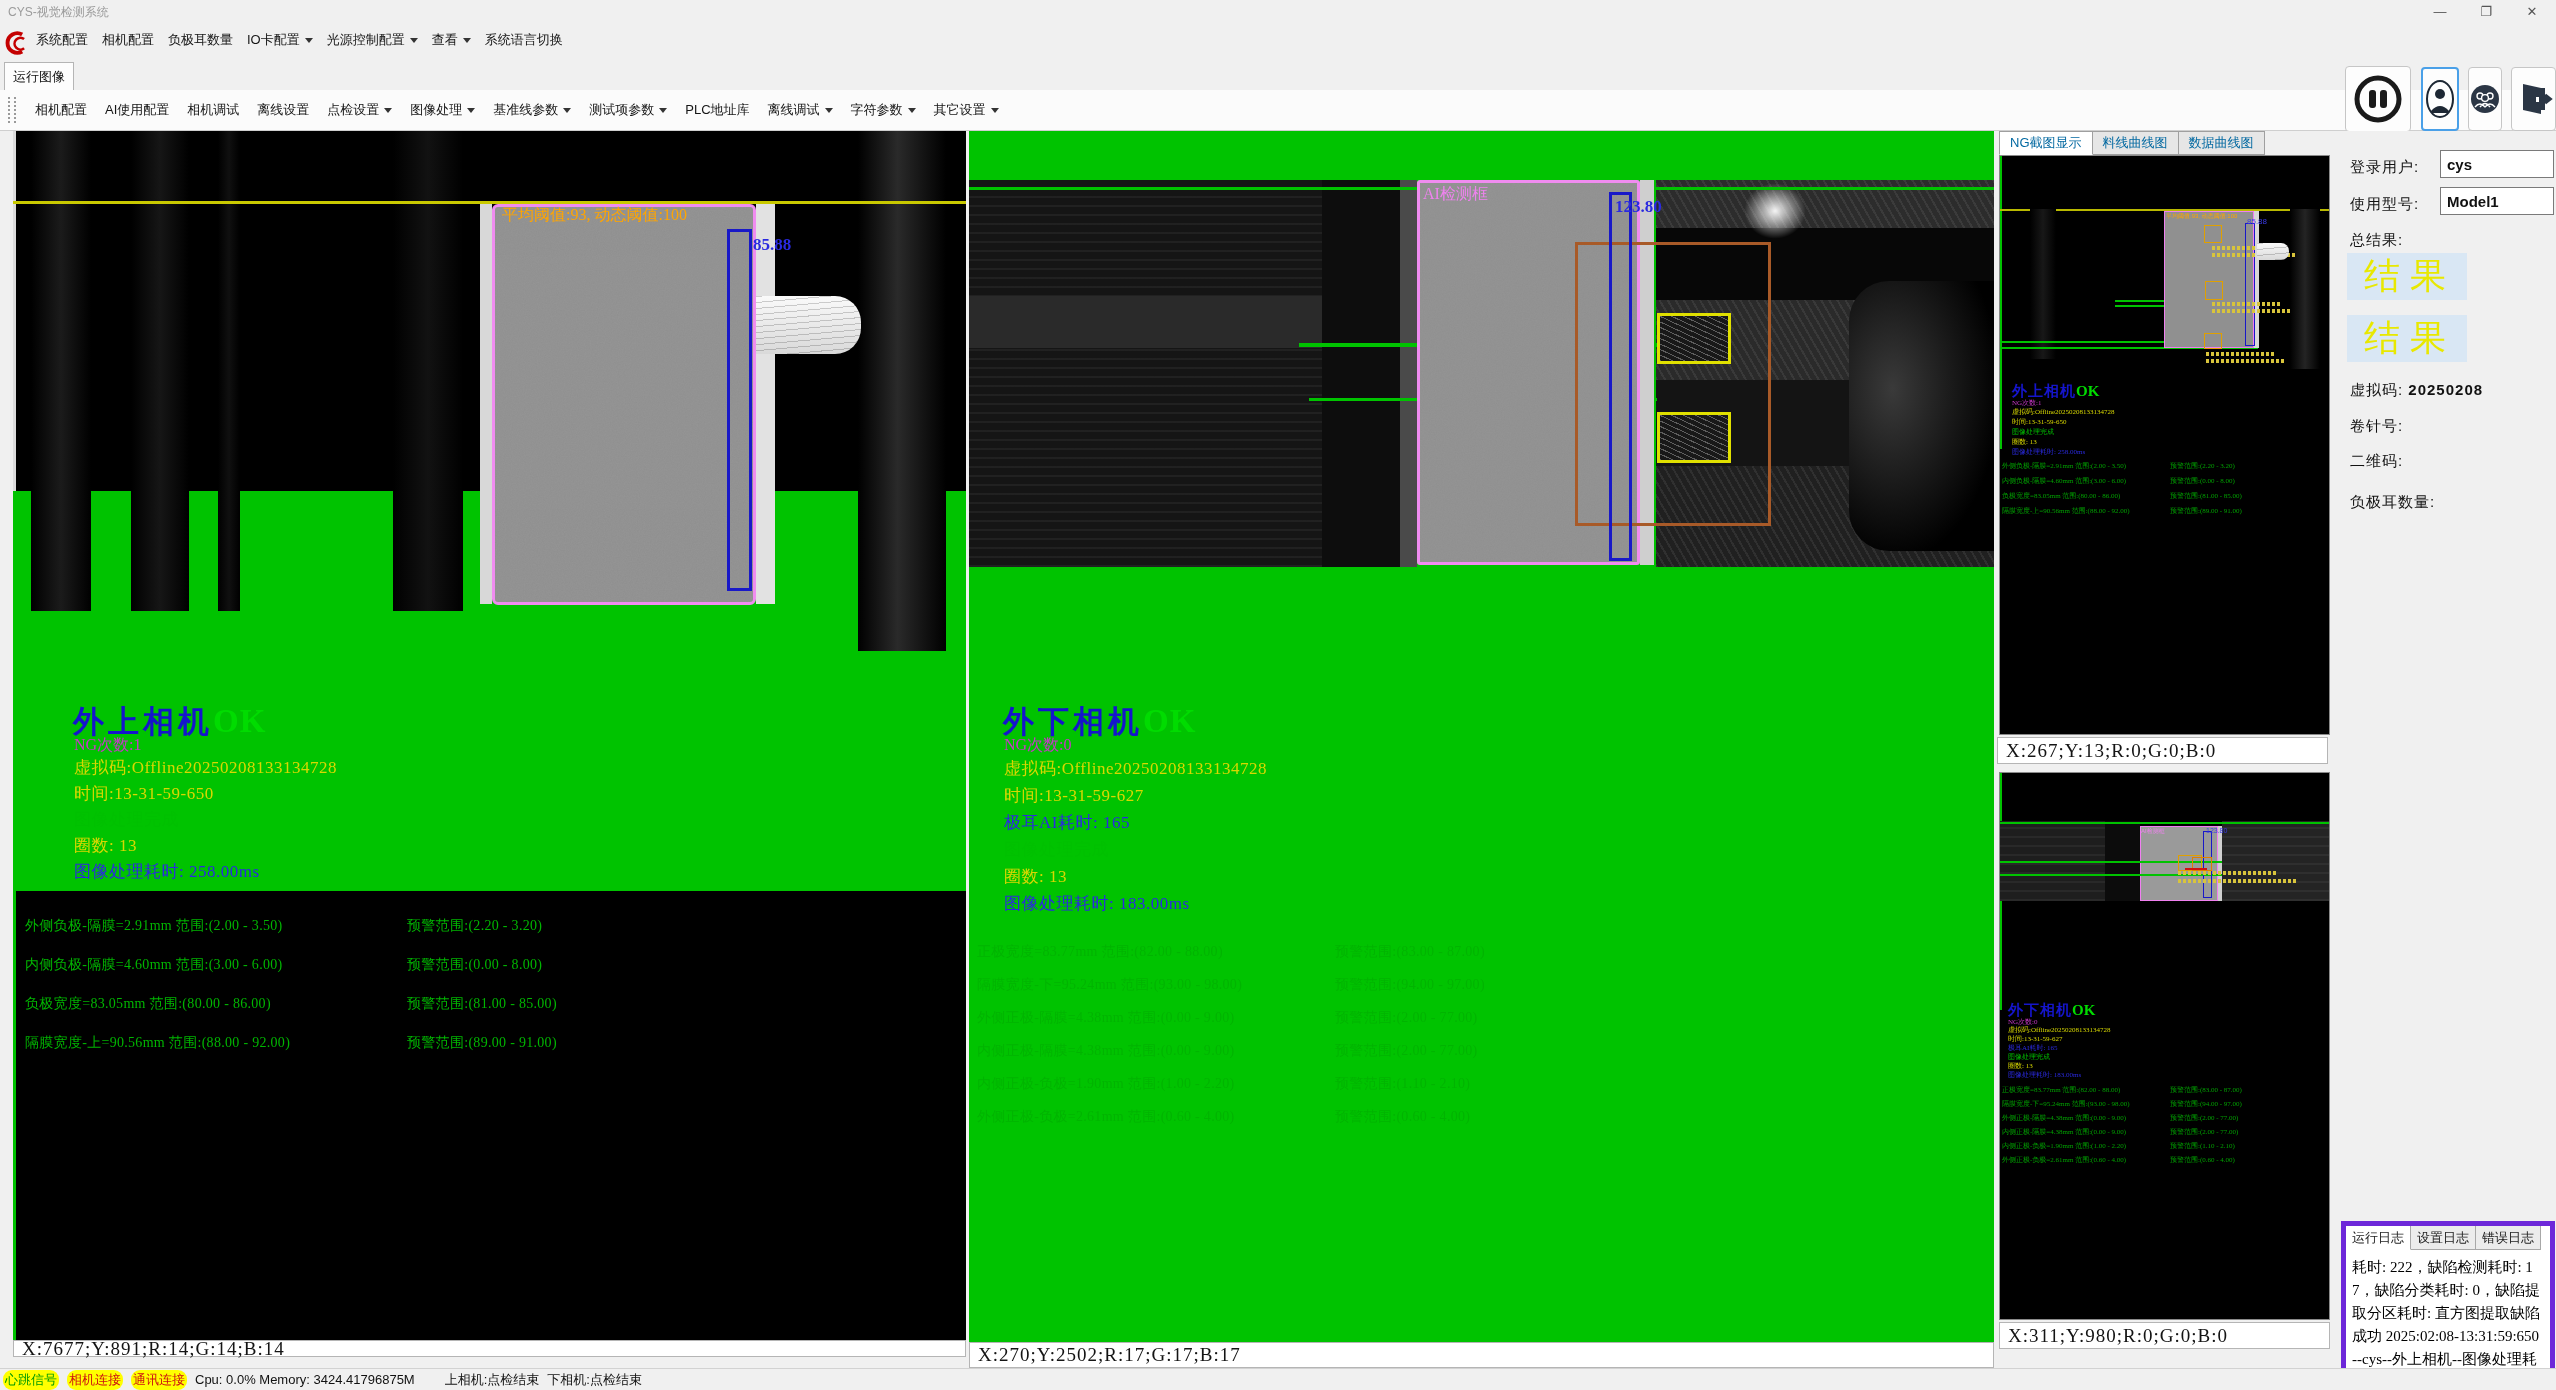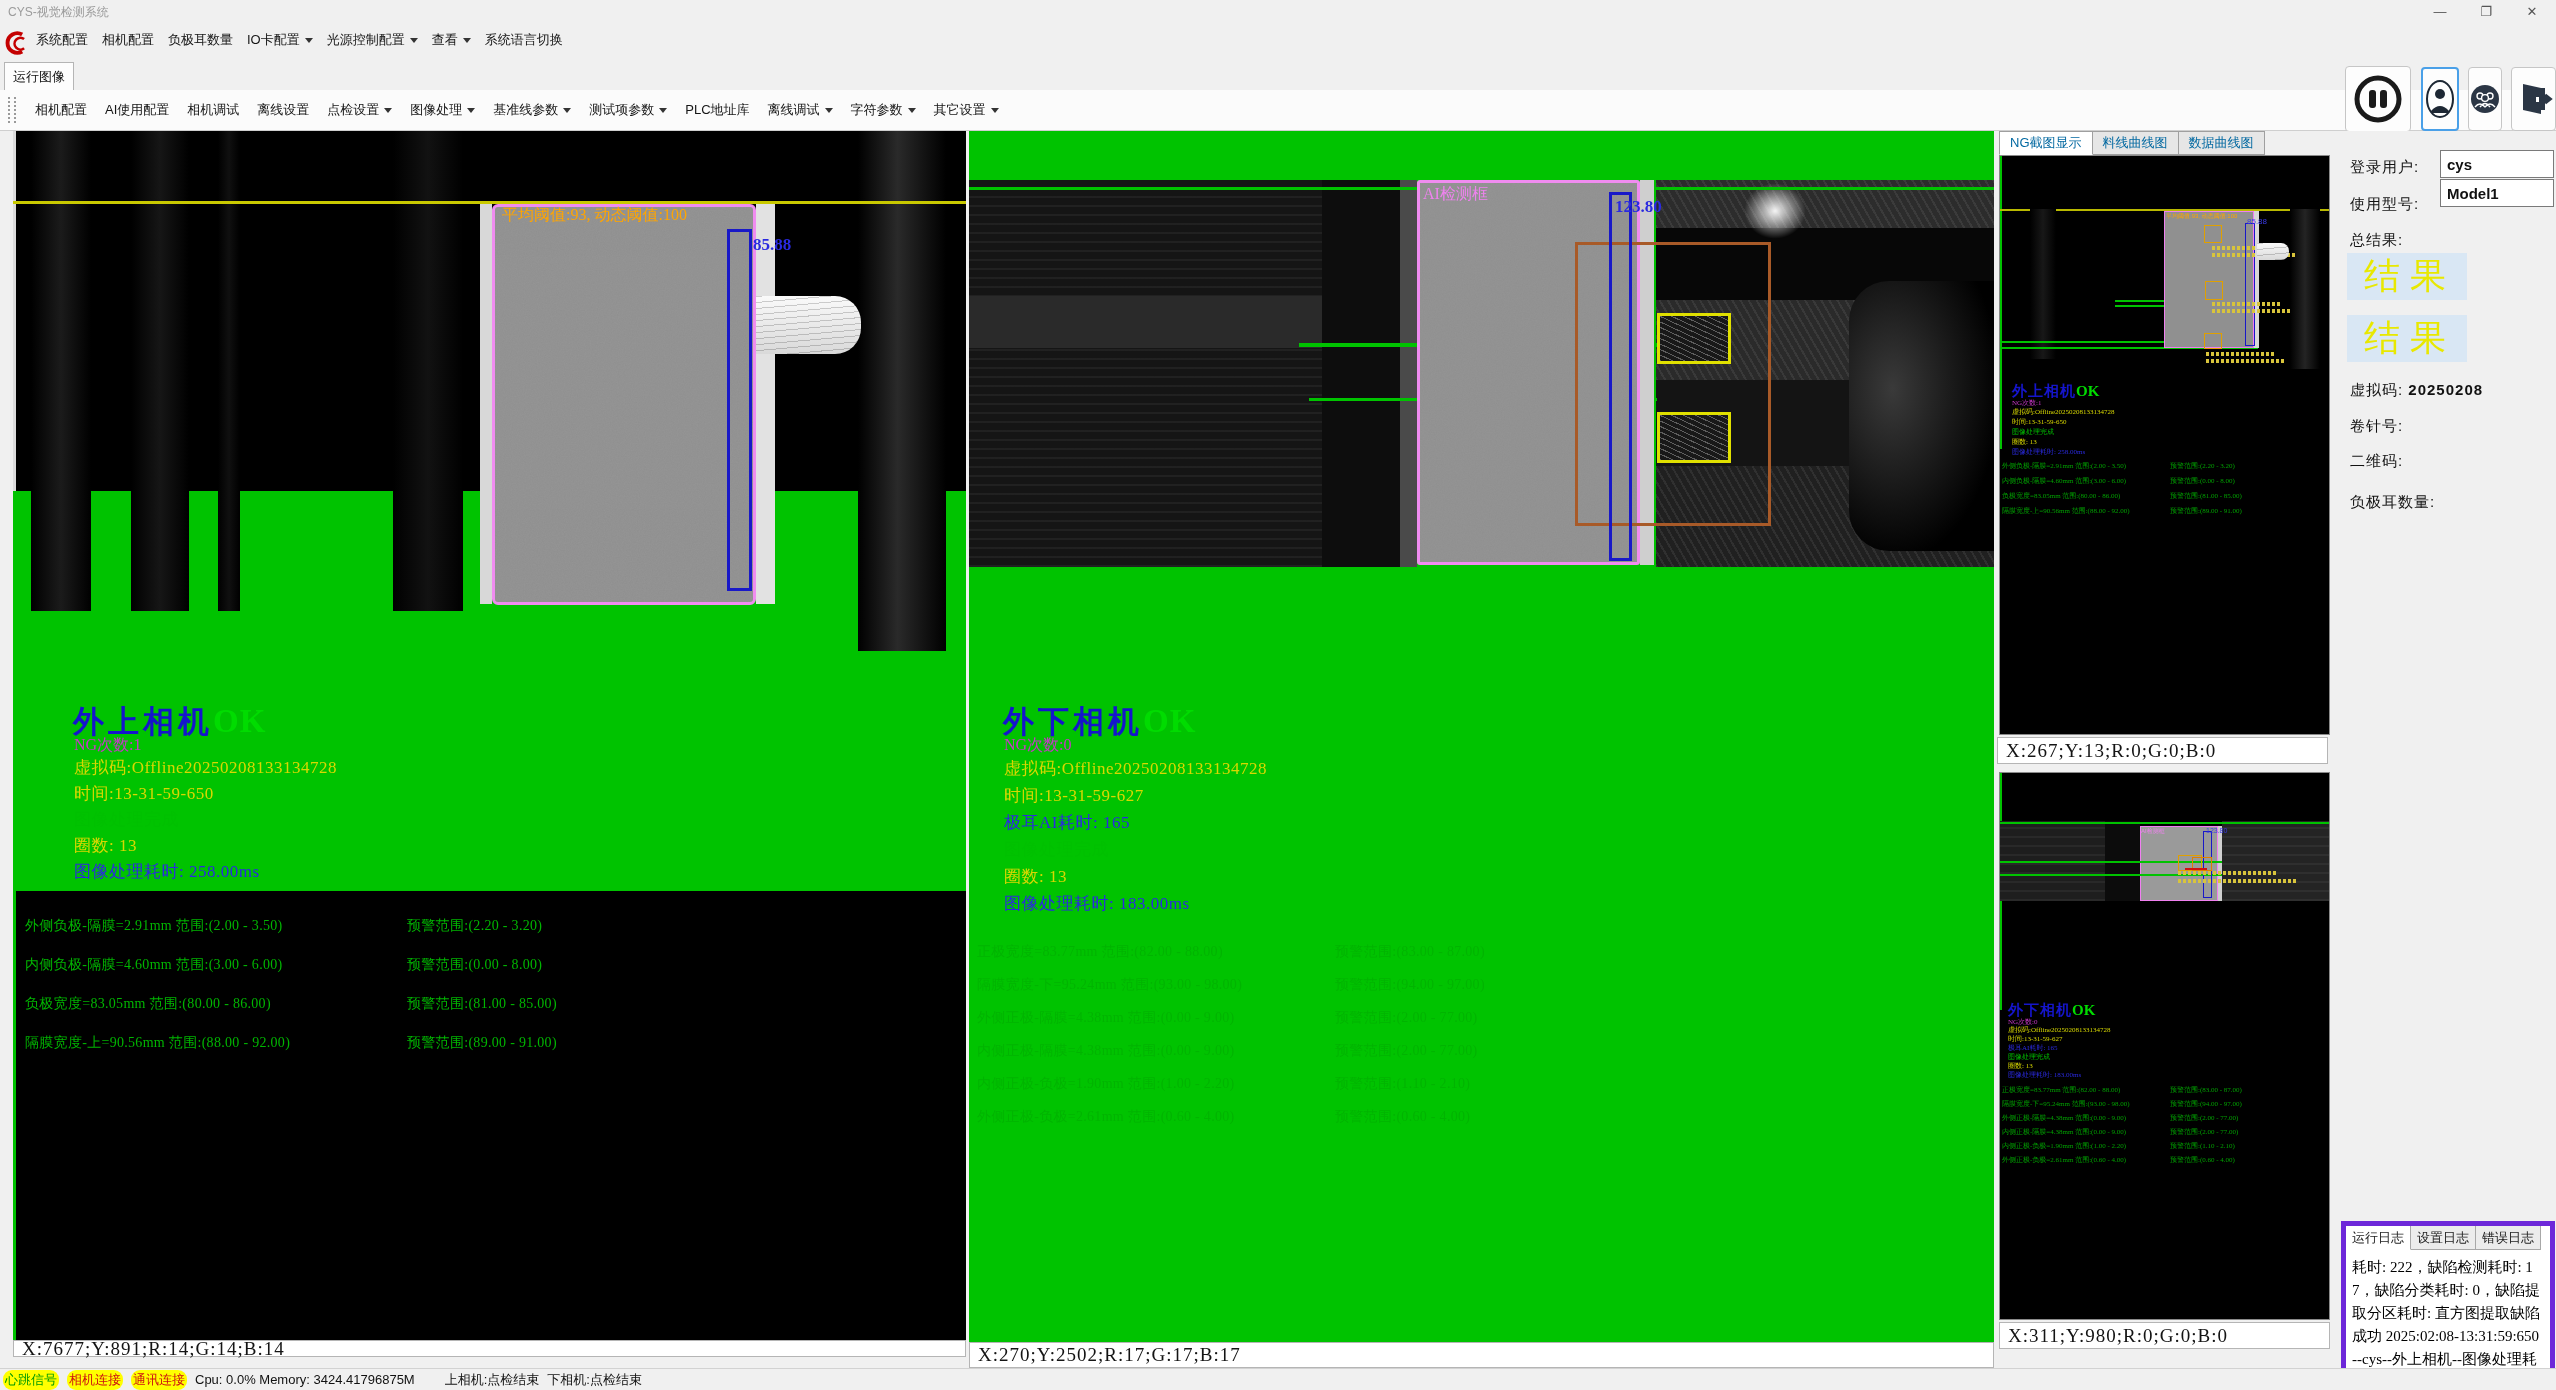--- a/index.html
+++ b/index.html
@@ -530,21 +530,21 @@
         </div>
         </div>
     </div>
     <div class="coordbar" style="left:2px;top:1191px;width:331px;height:27px">X:311;Y:980;R:0;G:0;B:0</div>
 
     <div class="fld-label" style="left:353px;top:27px">登录用户:</div>
     <div class="fld-input" style="left:443px;top:19px">
         <span>cys</span>
       </div>
     <div class="fld-label" style="left:353px;top:64px">使用型号:</div>
-    <div class="fld-input" style="left:443px;top:48px">
+    <div class="fld-input" style="left:443px;top:56px">
         <span>Model1</span>
       </div>
     <div class="fld-label" style="left:353px;top:100px">总结果:</div>
     <div class="result-box" style="left:350px;top:122px">结果</div>
     <div class="result-box" style="left:350px;top:184px">结果</div>
     <div class="fld-label" style="left:353px;top:250px">
       <span>虚拟码:</span>
       <span style="font-weight:bold">20250208</span>
     </div>
     <div class="fld-label" style="left:353px;top:286px">卷针号:</div>

